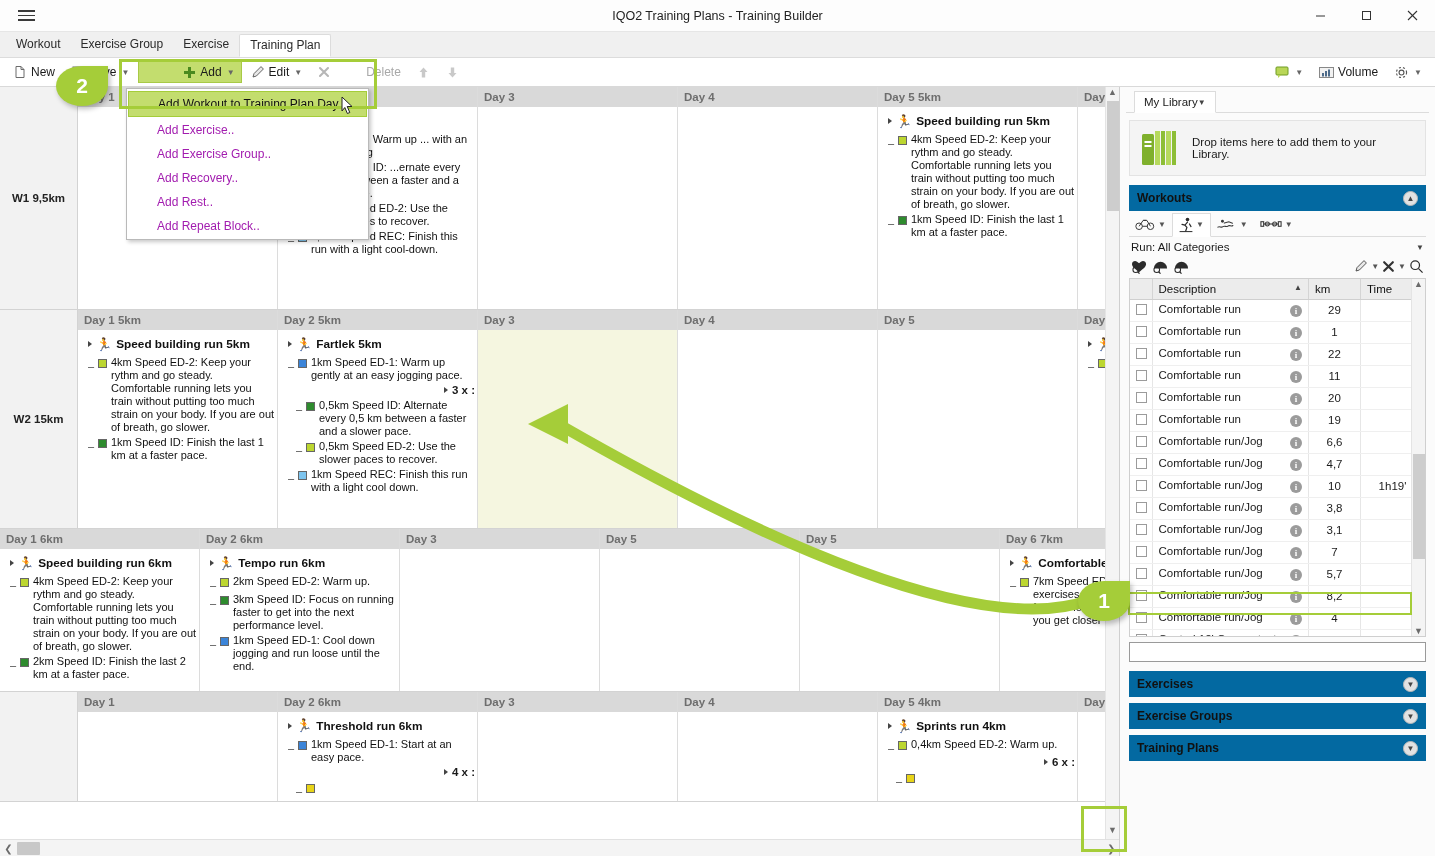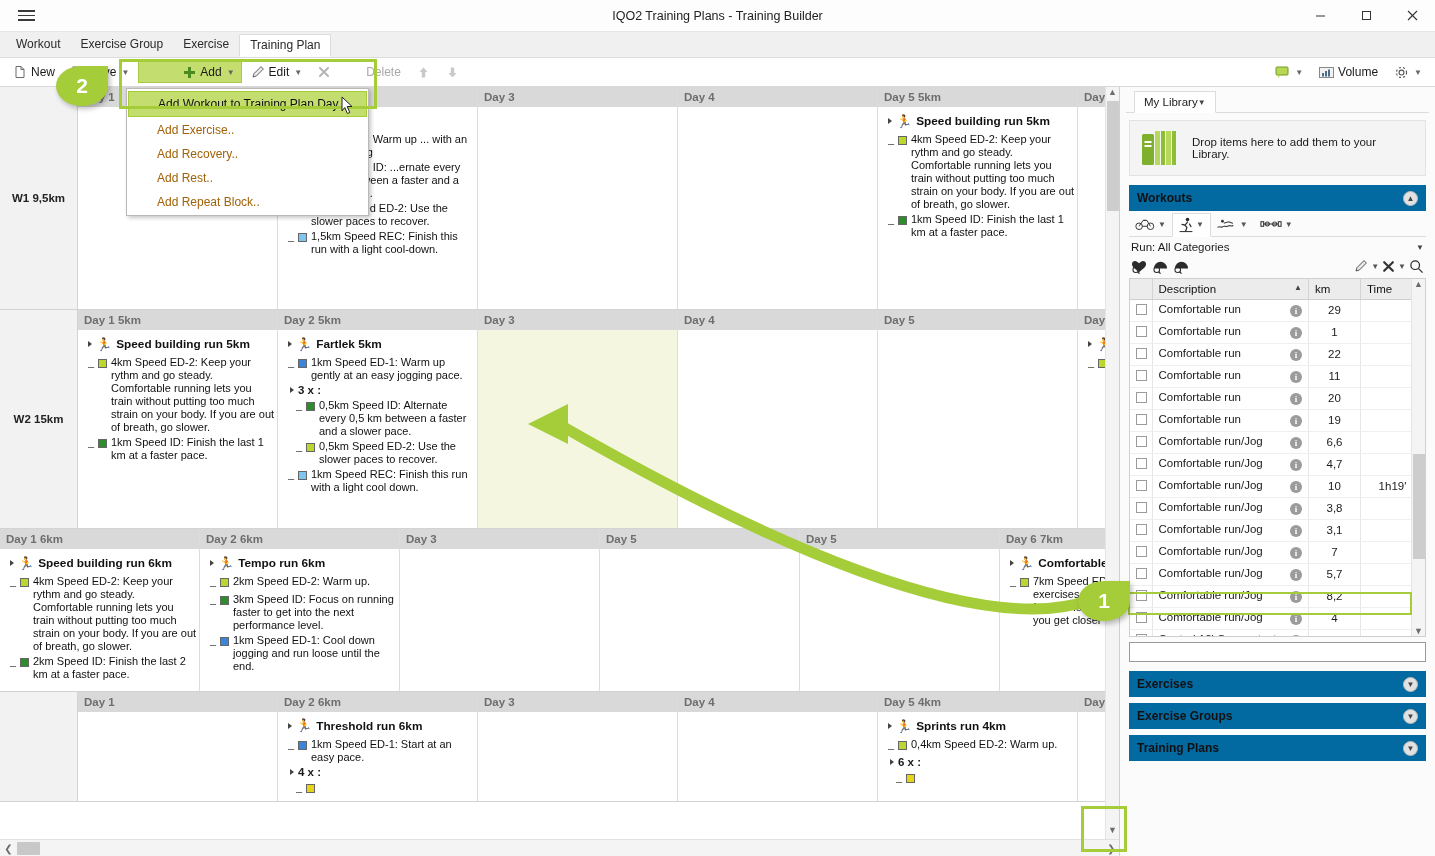--- a/index.html
+++ b/index.html
@@ -64,21 +64,21 @@
 
   .step{ display:flex; align-items:flex-start; margin:0 0 2px 0; padding-left:2px;}
   .stepdash{ width:14px; min-width:14px; text-align:center; color:#444; font-size:11px; padding-top:4px;}
   .sq{ width:9px;height:9px; min-width:9px; border:1px solid #666; margin-top:3px; margin-right:4px;}
   .sq.lime{ background:#bcd630;}
   .sq.green{ background:#2e8b2e;}
   .sq.blue{ background:#3b84d8;}
   .sq.lblue{ background:#7ec5ef;}
   .sq.yellow{ background:#e8d419;}
   .stext{ font-size:11px; line-height:13px; color:#111; flex:1 1 auto;}
-  .rep{ display:flex; align-items:center; gap:4px; font-weight:bold; font-size:11.5px; margin:2px 0 3px 8px;}
+  .rep{ display:flex; align-items:center; gap:4px; font-weight:bold; font-size:11.5px; margin:2px 0 3px 8px;justify-content:flex-end;}
 
   
   .hscroll{ position:absolute; left:0; bottom:0; width:1120px; height:17px; background:#f4f4f4; border-top:1px solid #e1e1e1; display:flex; align-items:center;}
   .hs-arrow{ width:17px; text-align:center; color:#6b6b6b; font-size:10px; cursor:pointer;}
   .hs-track{ flex:1 1 auto; height:15px; position:relative;}
   .hs-thumb{ position:absolute; left:0; top:1px; width:23px; height:13px; background:#c8c8c8; border-radius:1px;}
 
   
   .vscroll{ position:absolute; right:0; top:0; width:14px; bottom:17px; background:#f4f4f4; border-left:1px solid #e4e4e4;}
   .vs-arrow{ height:14px; text-align:center; font-size:9px; color:#6b6b6b;}
@@ -119,21 +119,21 @@
   tr.sel td{ background:#c3dd6e; font-weight:bold;}
   .tbl-vscroll{ position:absolute; right:0; top:0; bottom:0; width:14px; background:#f4f4f4; border-left:1px solid #e4e4e4;}
   .tbl-vthumb{ position:absolute; left:1px; top:175px; width:12px; height:105px; background:#cdcdcd;}
   .searchbox{ margin:5px 3px 0 3px; height:20px; border:1px solid #9a9a9a; background:#fff;}
 
   
   .menu{
     position:absolute; left:126px; top:88px; width:243px; background:#fff;
     border:1px solid #b9b9b9; box-shadow:2px 2px 4px rgba(0,0,0,.22); z-index:60; padding:1px 0;
   }
-  .menu .mi{ padding:5px 10px 5px 30px; font-size:12px; color:#a16207; white-space:nowrap;}
+  .menu .mi{ padding:5px 10px 5px 30px; font-size:12px; color:#a21caf; white-space:nowrap;}
   .menu .mi.first{ background:#c3dd6e; color:#111; border:1px solid #a5cd39; margin:1px; padding-left:29px;}
   .hl-box{ position:absolute; border:3px solid #a5cd39; z-index:61; pointer-events:none;}
   .badge{
     position:absolute; width:52px;height:40px; background:#a5cd39; z-index:70;
     display:flex; align-items:center; justify-content:center;
     color:#fff; font-size:21px; font-weight:bold;
     border-radius:50% 0 50% 50%;
     box-shadow:2px 3px 5px rgba(0,0,0,.25);
   }
   .cursor{ position:absolute; z-index:80; pointer-events:none;}
@@ -902,20 +902,21 @@
 
 <svg class="arrowlayer">
   <path d="M1090 600 C 980 640, 760 540, 560 425" stroke="#a5cd39" stroke-width="11" fill="none" stroke-linecap="round"></path>
   <path d="M528 424 L 568 404 L 568 444 Z" fill="#a5cd39"></path>
   <path d="M362 96 L 333 81 L 333 111 Z" fill="#a5cd39" opacity="0"></path>
 </svg>
 
 <div class="menu">
   <div class="mi first">Add Workout to Training Plan Day..</div>
   <div class="mi">Add Exercise..</div>
+  <div class="mi">Add Exercise Group..</div>
   <div class="mi">Add Recovery..</div>
   <div class="mi">Add Rest..</div>
   <div class="mi">Add Repeat Block..</div>
 </div>
 
 <div class="hl-box" style="left:119px;top:59px;width:258px;height:50px;"></div>
 <div class="hl-box" style="left:1128px;top:592px;width:284px;height:23px;border-width:2px;"></div>
 <div class="hl-box" style="left:1081px;top:806px;width:46px;height:46px;border-width:3px;"></div>
 
 <div class="badge" style="left:1078px;top:581px;">

